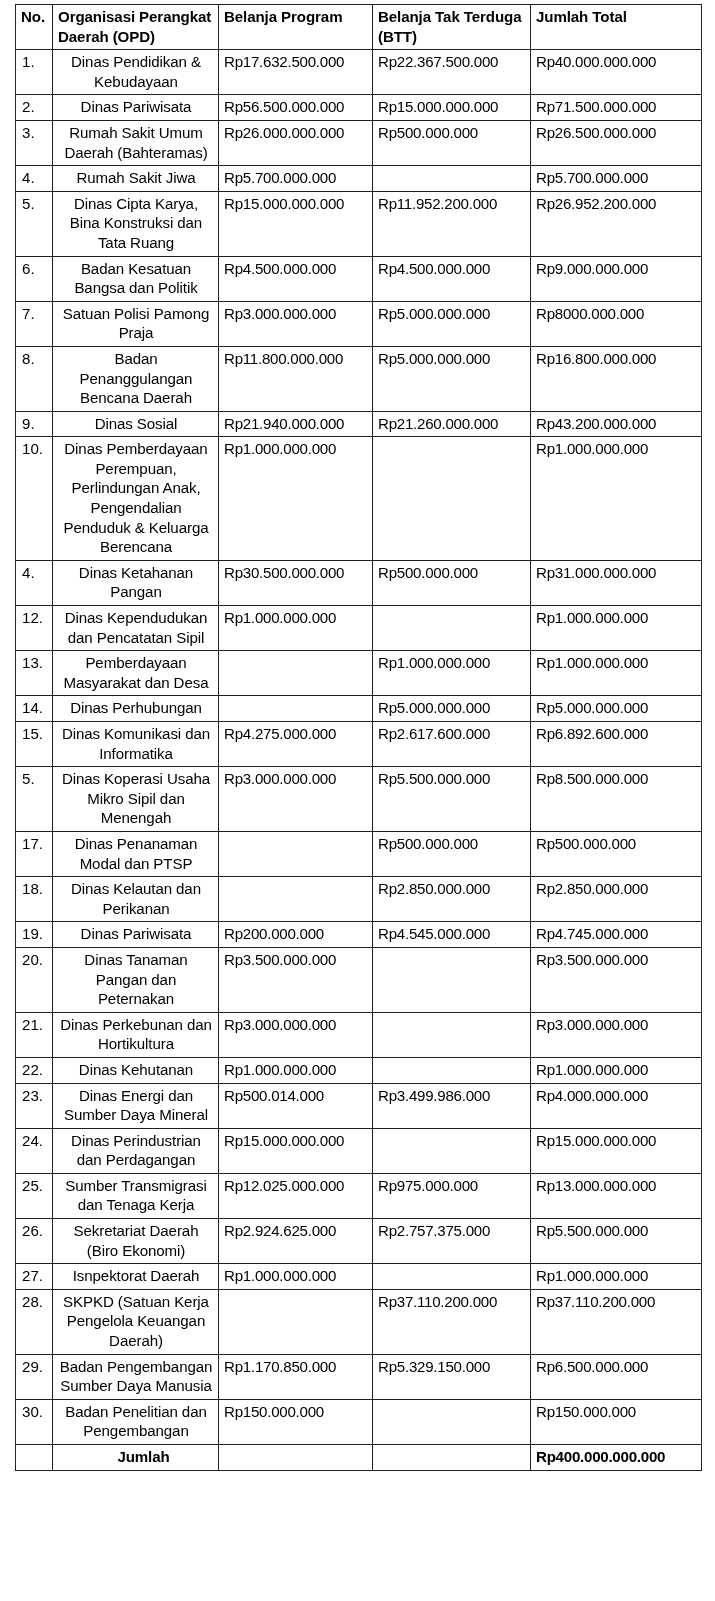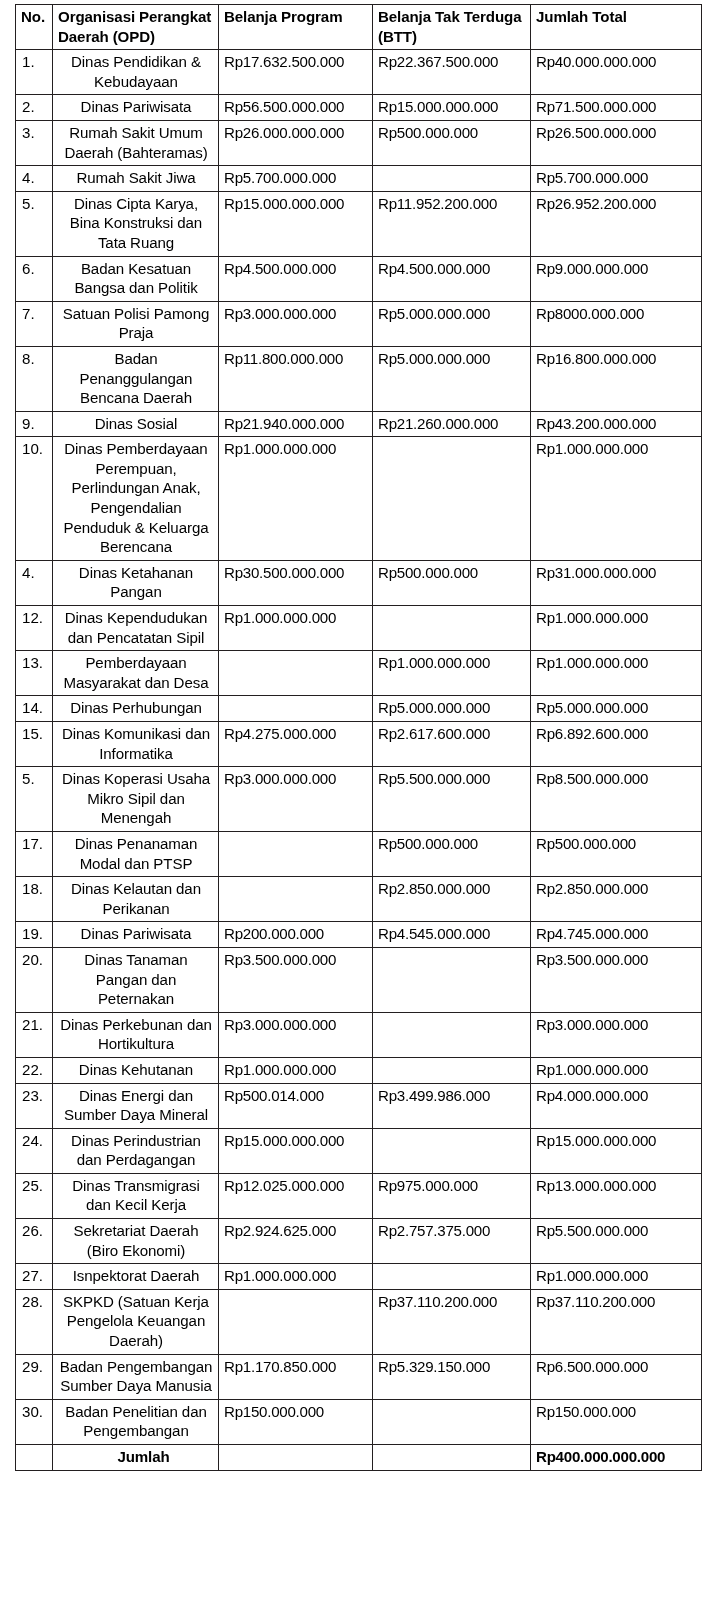--- a/index.html
+++ b/index.html
@@ -255,21 +255,21 @@
         </tr>
         <tr>
           <td class="idx">24.</td>
           <td class="opd">Dinas Perindustrian dan Perdagangan</td>
           <td class="num-col">Rp15.000.000.000</td>
           <td class="num-col"></td>
           <td class="num-col">Rp15.000.000.000</td>
         </tr>
         <tr>
           <td class="idx">25.</td>
-          <td class="opd">Dinas Transmigrasi dan Kecil Kerja</td>
+          <td class="opd">Sumber Transmigrasi dan Tenaga Kerja</td>
           <td class="num-col">Rp12.025.000.000</td>
           <td class="num-col">Rp975.000.000</td>
           <td class="num-col">Rp13.000.000.000</td>
         </tr>
         <tr>
           <td class="idx">26.</td>
           <td class="opd">Sekretariat Daerah (Biro Ekonomi)</td>
           <td class="num-col">Rp2.924.625.000</td>
           <td class="num-col">Rp2.757.375.000</td>
           <td class="num-col">Rp5.500.000.000</td>

